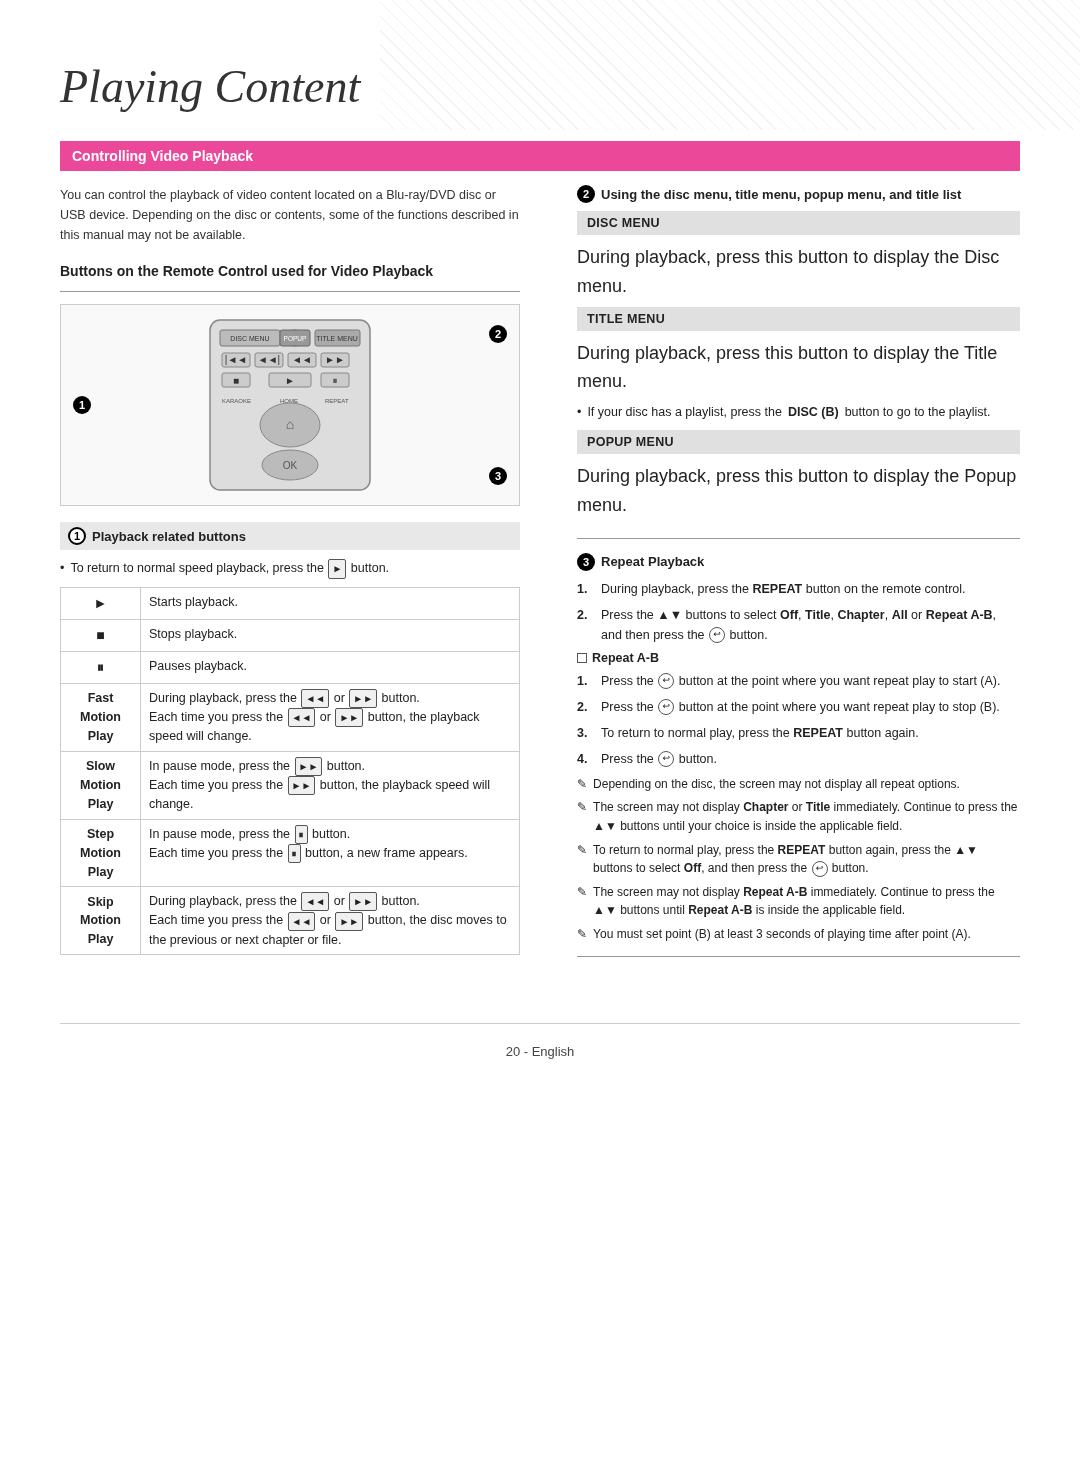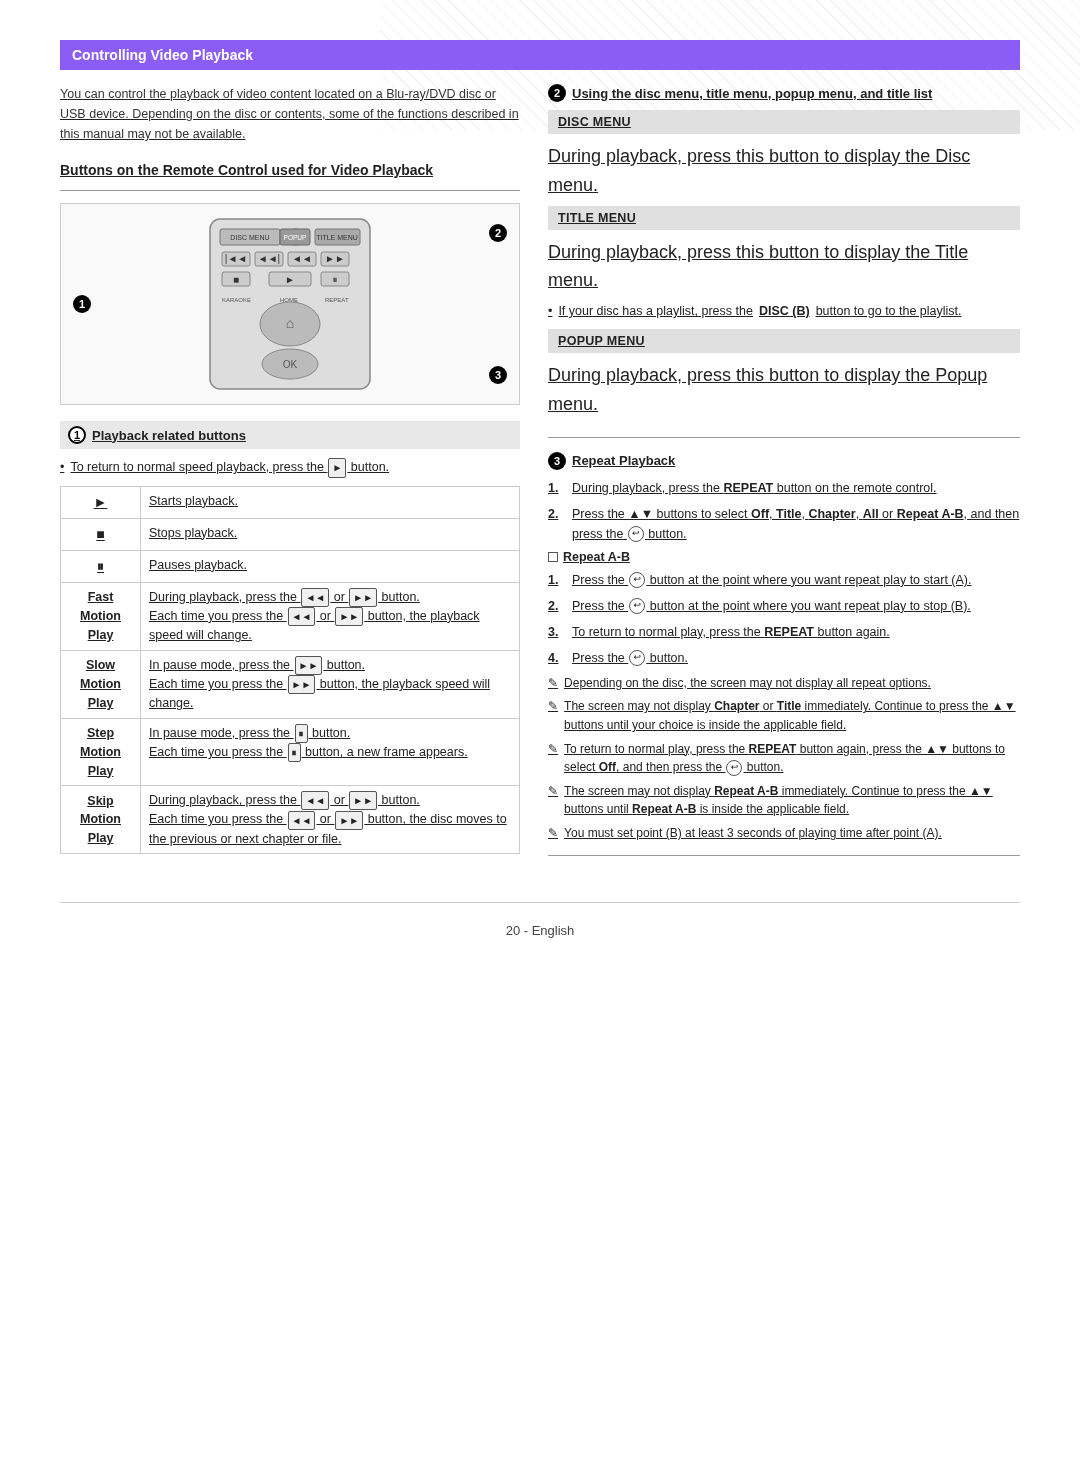--- a/index.html
+++ b/index.html
@@ -46,34 +46,33 @@
       font-style: italic;
       font-weight: normal;
       color: #333;
       margin-bottom: 28px;
       margin-top: 20px;
     }
 
     
     .two-col {
       display: flex;
-      gap: 28px;
-      text-decoration: underline;
+      gap: 57px;
     }
     .col-left {
       flex: 0 0 460px;
       width: 460px;
     }
     .col-right {
       flex: 1;
     }
 
     
     .section-bar {
-      background: #8b5cf6;
+      background: #ec4899;
       color: #fff;
       padding: 7px 12px;
       font-size: 14px;
       font-weight: bold;
       margin-bottom: 14px;
     }
 
     .intro-text {
       font-size: 12.5px;
       line-height: 1.6;
@@ -267,21 +266,21 @@
       display: inline-block;
       width: 10px;
       height: 10px;
       border: 1.5px solid #555;
       flex-shrink: 0;
     }
 
     
     .page-footer {
       text-align: center;
-      margin-top: 28px;
+      margin-top: 48px;
       font-size: 13px;
       color: #444;
       border-top: 1px solid #ccc;
       padding-top: 20px;
     }
 
     
     .divider {
       border: none;
       border-top: 1px solid #999;
@@ -317,20 +316,21 @@
   </style>
 </head>
 <body>
 
 <div class="bg-pattern">
   <div class="bg-pattern-inner"></div>
 </div>
 
 <div class="page-container">
 
+  <h1 class="page-title">Playing Content</h1>
 
   <div class="section-bar">Controlling Video Playback</div>
 
   <div class="two-col">
 
     <div class="col-left">
 
       <p class="intro-text">You can control the playback of video content located on a Blu-ray/DVD disc or USB device. Depending on the disc or contents, some of the functions described in this manual may not be available.</p>
 
       <div class="sub-heading">Buttons on the Remote Control used for Video Playback</div>

